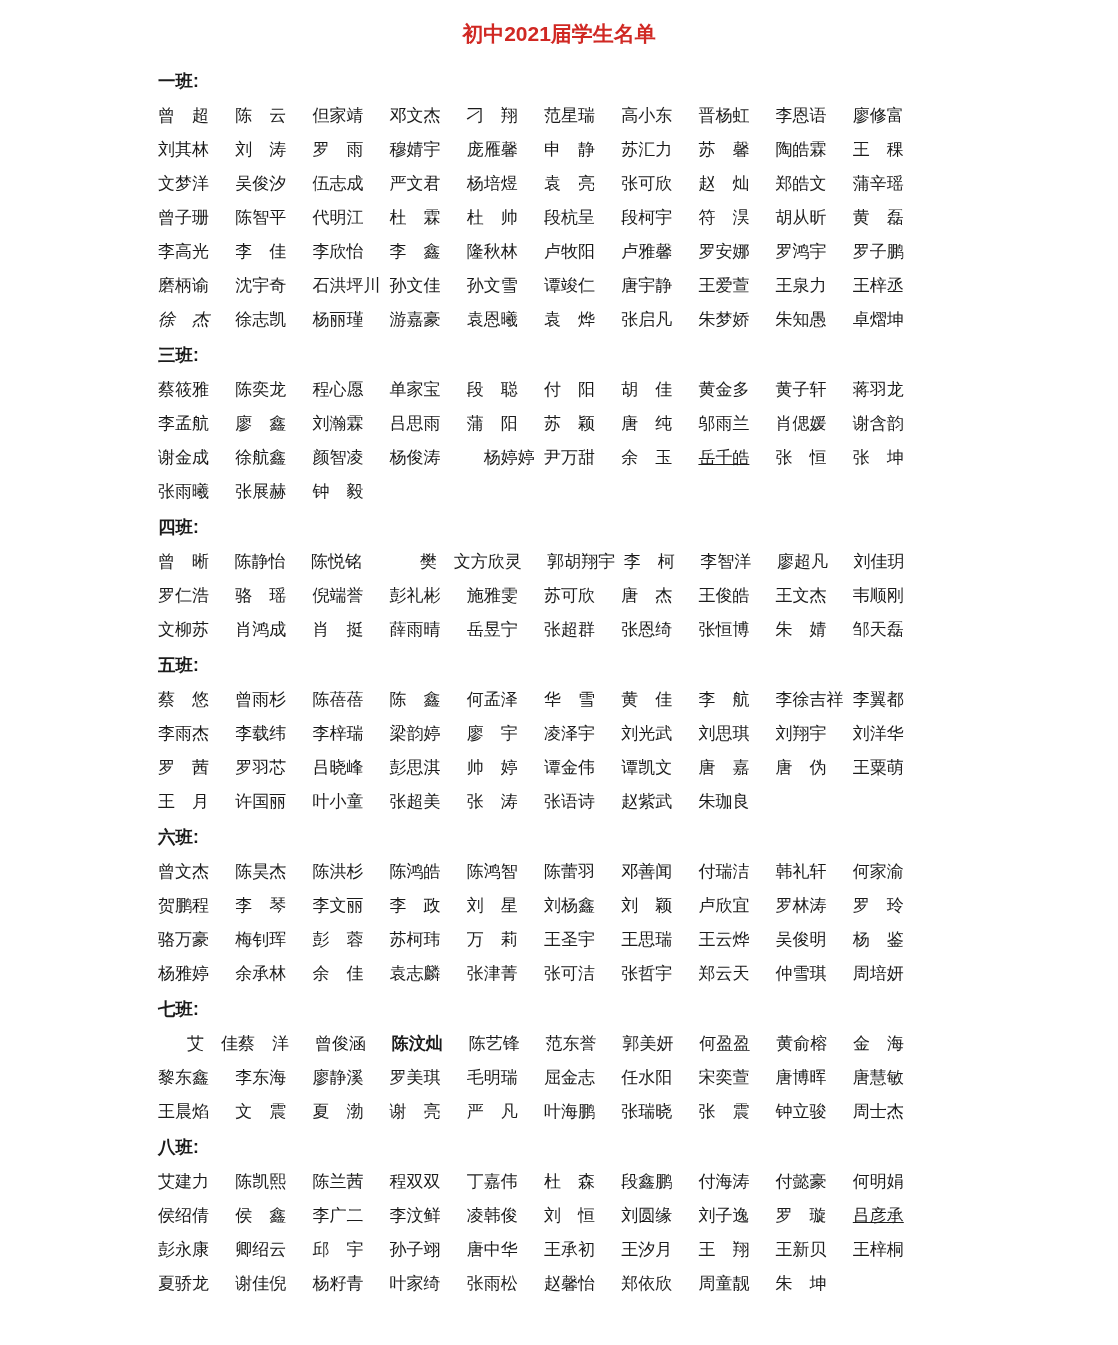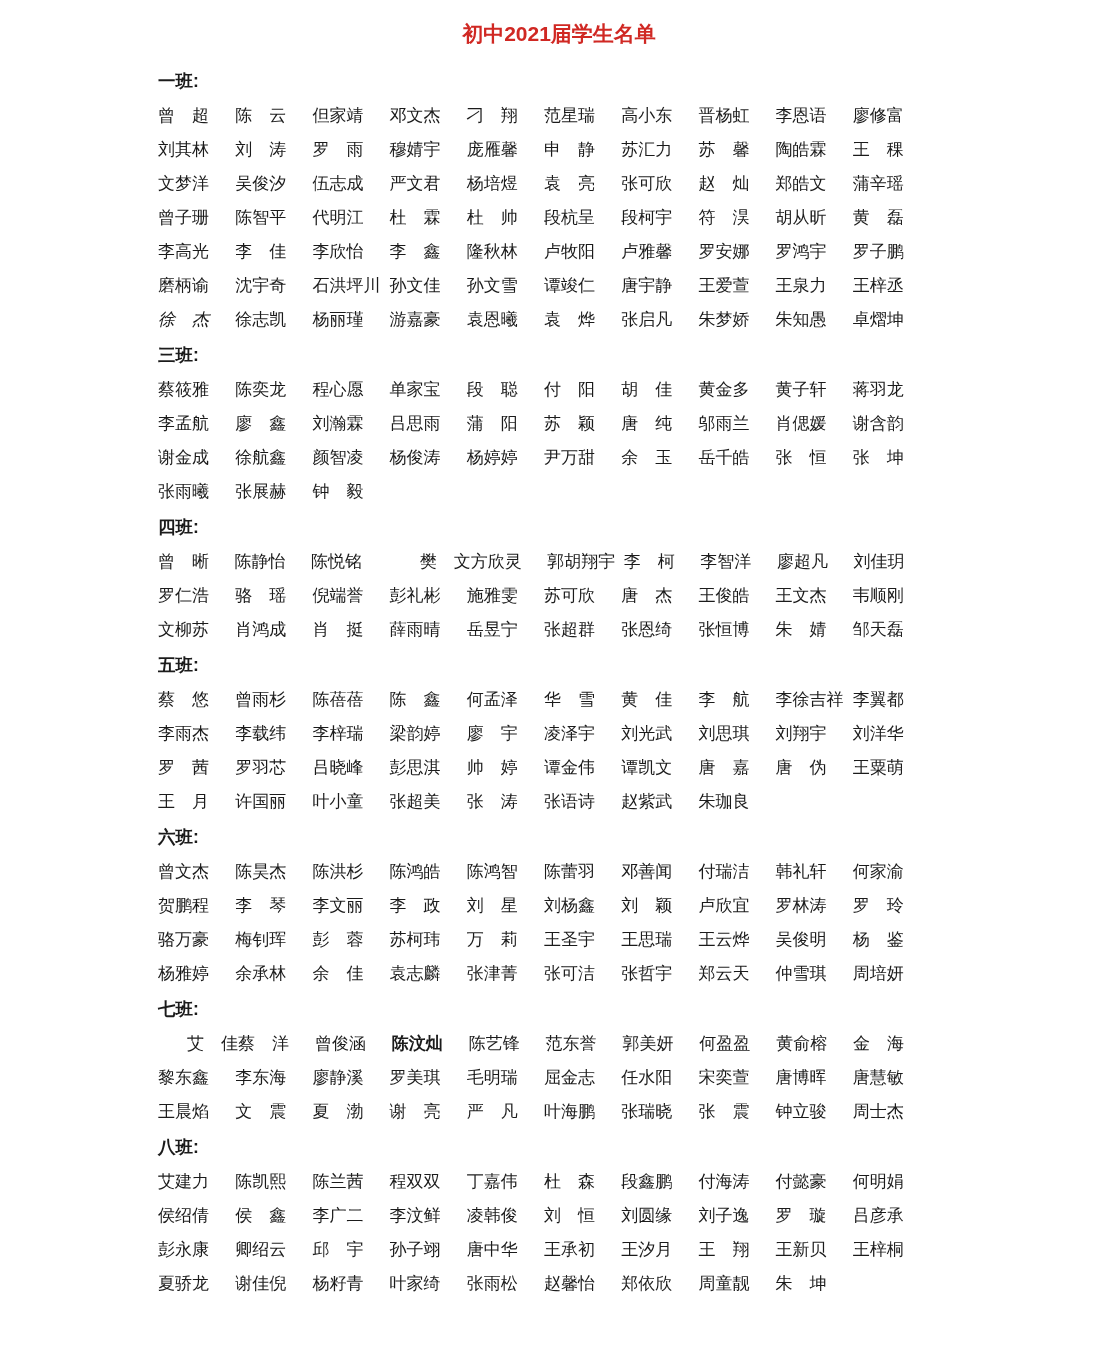--- a/index.html
+++ b/index.html
@@ -166,24 +166,24 @@
           <span class="name" style="width: 3em;">唐纯</span>
           <span class="name" style="width: 3em;">邬雨兰</span>
           <span class="name" style="width: 3em;">肖偲媛</span>
           <span class="name" style="width: 3em;">谢含韵</span>
         </div>
         <div class="name-row">
           <span class="name" style="width: 3em;">谢金成</span>
           <span class="name" style="width: 3em;">徐航鑫</span>
           <span class="name" style="width: 3em;">颜智凌</span>
           <span class="name" style="width: 3em;">杨俊涛</span>
-          <span class="name" style="width: 3em;">杨婷婷</span>
+          <span class="name" style="width: 3em; margin-left: 17px;">杨婷婷</span>
           <span class="name" style="width: 3em;">尹万甜</span>
           <span class="name" style="width: 3em;">余玉</span>
-          <span class="name" style="width: 3em;">岳千皓</span>
+          <span class="name" style="width: 3em; text-decoration: underline;">岳千皓</span>
           <span class="name" style="width: 3em;">张恒</span>
           <span class="name" style="width: 3em;">张坤</span>
         </div>
         <div class="name-row">
           <span class="name" style="width: 3em;">张雨曦</span>
           <span class="name" style="width: 3em;">张展赫</span>
           <span class="name" style="width: 3em;">钟毅</span>
         </div>
       </section>
       <section>
@@ -381,21 +381,21 @@
         <div class="name-row">
           <span class="name" style="width: 3em;">侯绍倩</span>
           <span class="name" style="width: 3em;">侯鑫</span>
           <span class="name" style="width: 3em;">李广二</span>
           <span class="name" style="width: 3em;">李汶鲜</span>
           <span class="name" style="width: 3em;">凌韩俊</span>
           <span class="name" style="width: 3em;">刘恒</span>
           <span class="name" style="width: 3em;">刘圆缘</span>
           <span class="name" style="width: 3em;">刘子逸</span>
           <span class="name" style="width: 3em;">罗璇</span>
-          <span class="name" style="width: 3em;">吕彦承</span>
+          <span class="name" style="width: 3em; text-decoration: underline;">吕彦承</span>
         </div>
         <div class="name-row">
           <span class="name" style="width: 3em;">彭永康</span>
           <span class="name" style="width: 3em;">卿绍云</span>
           <span class="name" style="width: 3em;">邱宇</span>
           <span class="name" style="width: 3em;">孙子翊</span>
           <span class="name" style="width: 3em;">唐中华</span>
           <span class="name" style="width: 3em;">王承初</span>
           <span class="name" style="width: 3em;">王汐月</span>
           <span class="name" style="width: 3em;">王翔</span>

